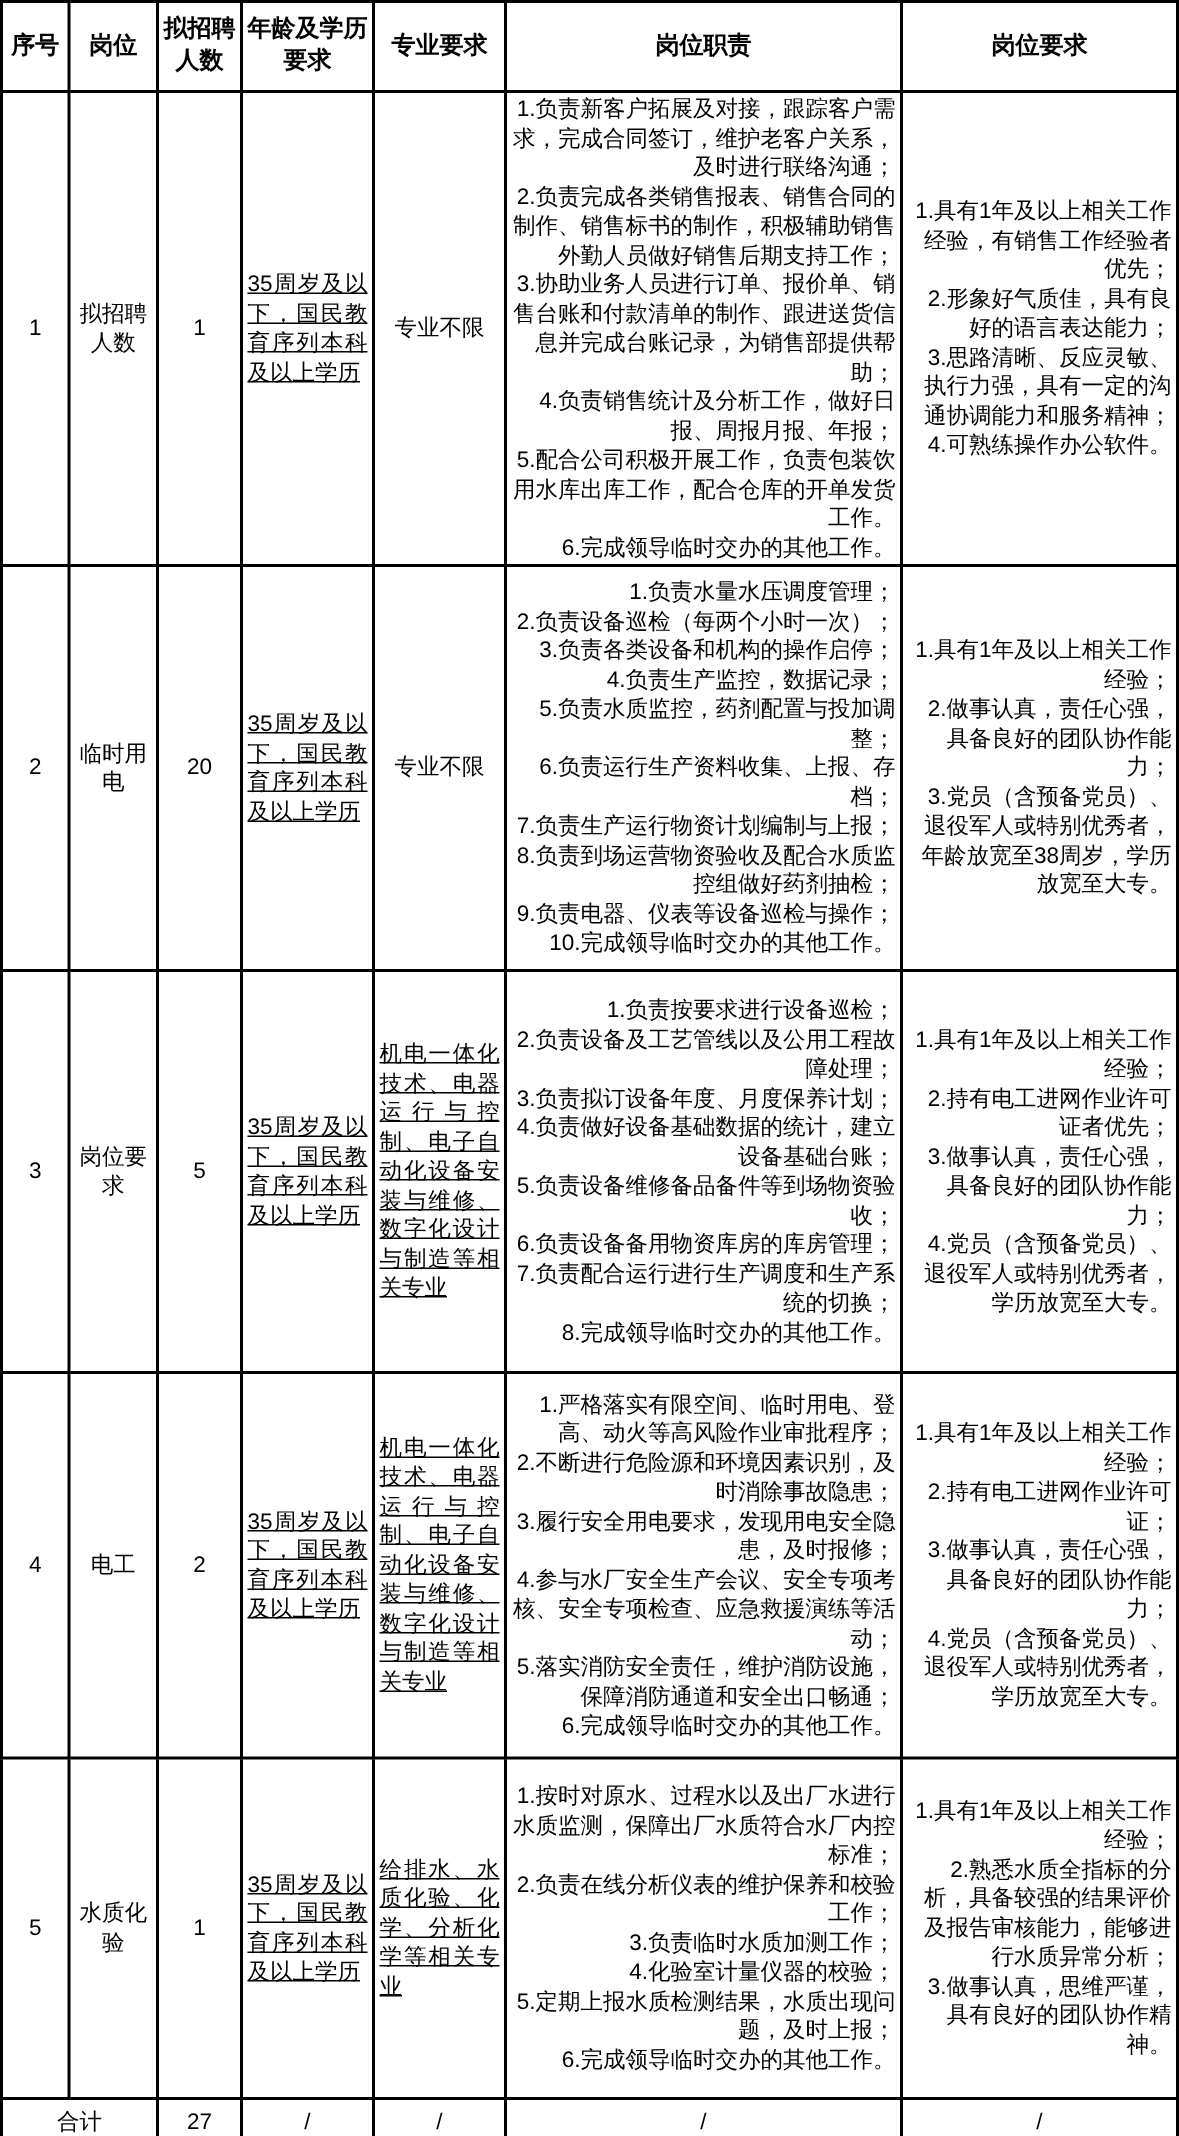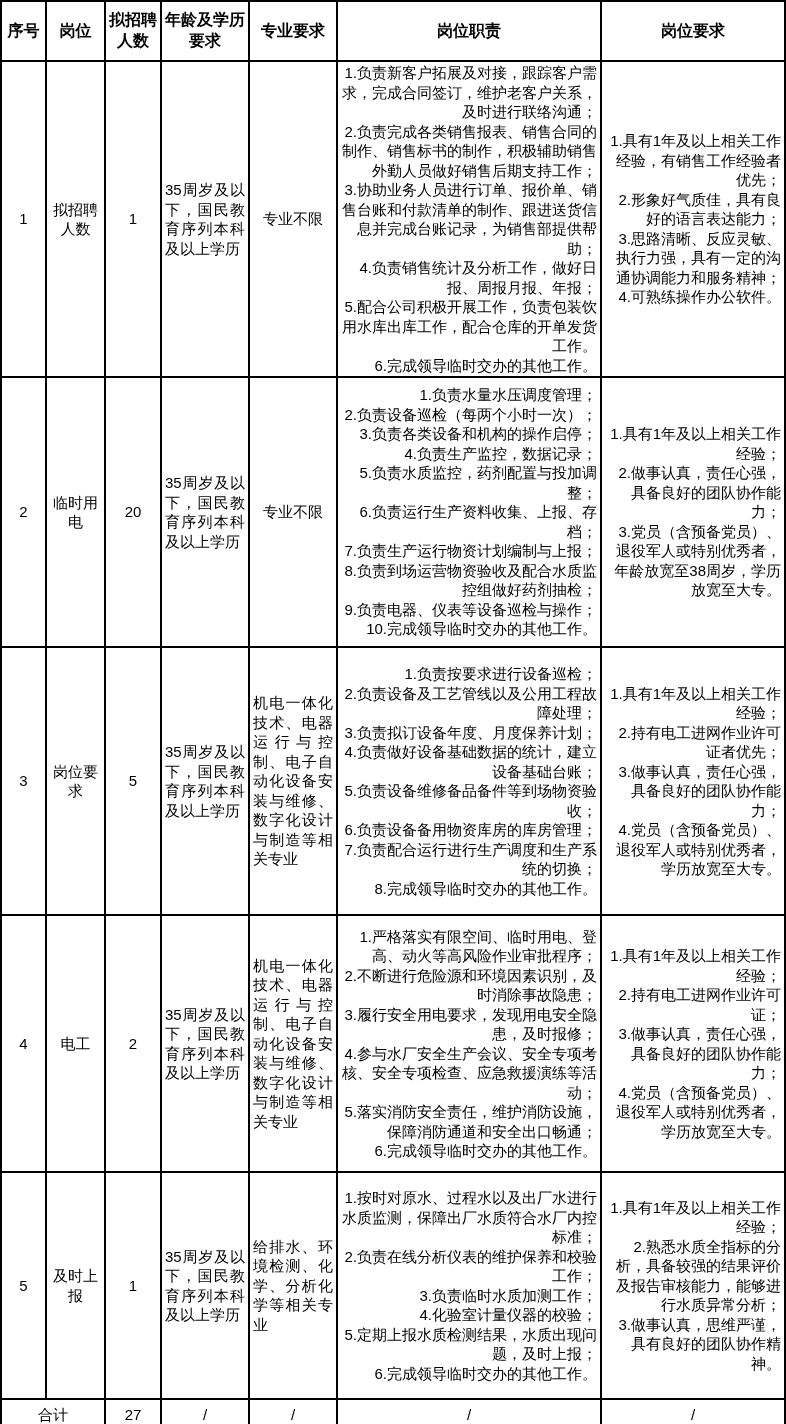--- a/index.html
+++ b/index.html
@@ -30,21 +30,21 @@
     word-break: break-all;
   }
   table.recruit th {
     font-size: 16px;
     font-weight: bold;
     text-align: center;
     padding: 4px 2px;
   }
   .ta-center { text-align: center; }
   .ta-left   { text-align: right; }
-  .ta-just   { text-align: justify; }
+  .ta-just   { text-align: justify; text-decoration: underline; }
   .prelines  { white-space: pre-line; }
   tr.r-head   { height: 60px;  }
   tr.r-row1   { height: 310px; }
   tr.r-row2   { height: 270px; }
   tr.r-row3   { height: 268px; }
   tr.r-row4   { height: 257px; }
   tr.r-row5   { height: 227px; }
   tr.r-footer { height: 32px;  }
 </style>
 </head>
@@ -145,24 +145,24 @@
 5.落实消防安全责任，维护消防设施，保障消防通道和安全出口畅通；
 6.完成领导临时交办的其他工作。</td>
       <td class="ta-left prelines">1.具有1年及以上相关工作经验；
 2.持有电工进网作业许可证；
 3.做事认真，责任心强，具备良好的团队协作能力；
 4.党员（含预备党员）、退役军人或特别优秀者，学历放宽至大专。</td>
     </tr>
 
     <tr class="r-row5">
       <td class="ta-center">5</td>
-      <td class="ta-center">及时上报</td>
+      <td class="ta-center">水质化验</td>
       <td class="ta-center">1</td>
       <td class="ta-just">35周岁及以下，国民教育序列本科及以上学历</td>
-      <td class="ta-just">给排水、环境检测、化学、分析化学等相关专业</td>
+      <td class="ta-just">给排水、水质化验、化学、分析化学等相关专业</td>
       <td class="ta-left prelines">1.按时对原水、过程水以及出厂水进行水质监测，保障出厂水质符合水厂内控标准；
 2.负责在线分析仪表的维护保养和校验工作；
 3.负责临时水质加测工作；
 4.化验室计量仪器的校验；
 5.定期上报水质检测结果，水质出现问题，及时上报；
 6.完成领导临时交办的其他工作。</td>
       <td class="ta-left prelines">1.具有1年及以上相关工作经验；
 2.熟悉水质全指标的分析，具备较强的结果评价及报告审核能力，能够进行水质异常分析；
 3.做事认真，思维严谨，具有良好的团队协作精神。</td>
     </tr>

